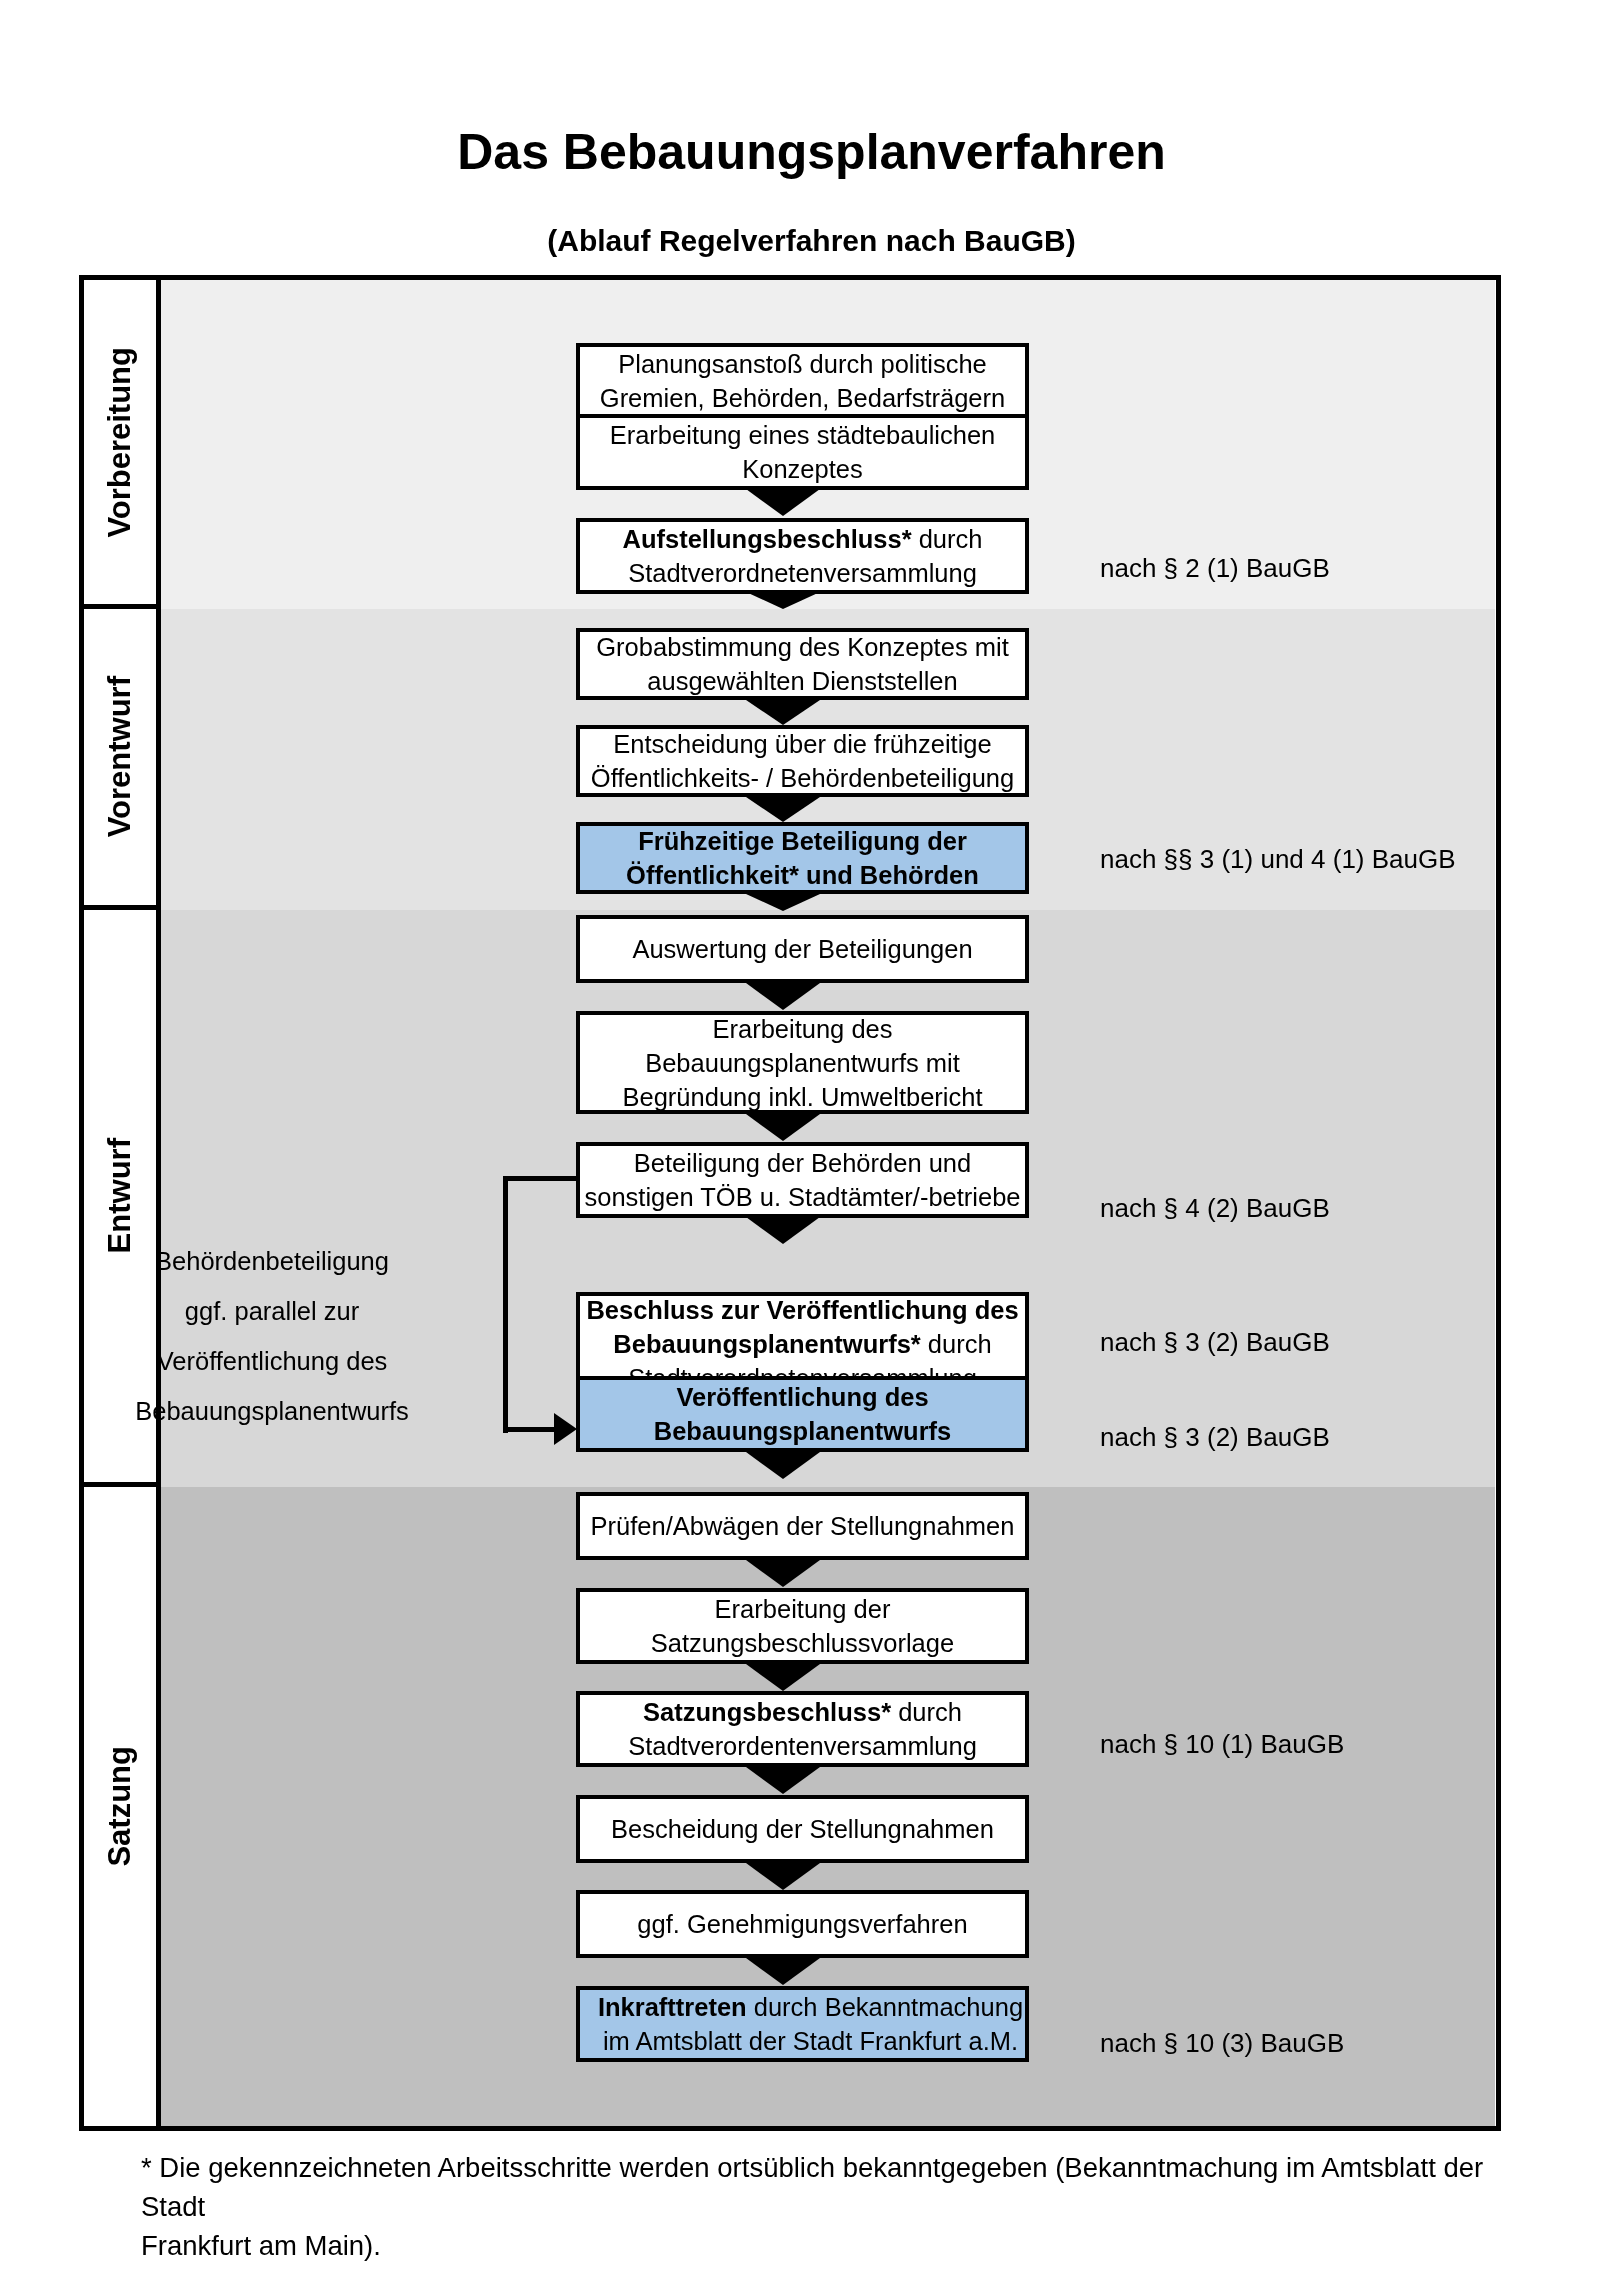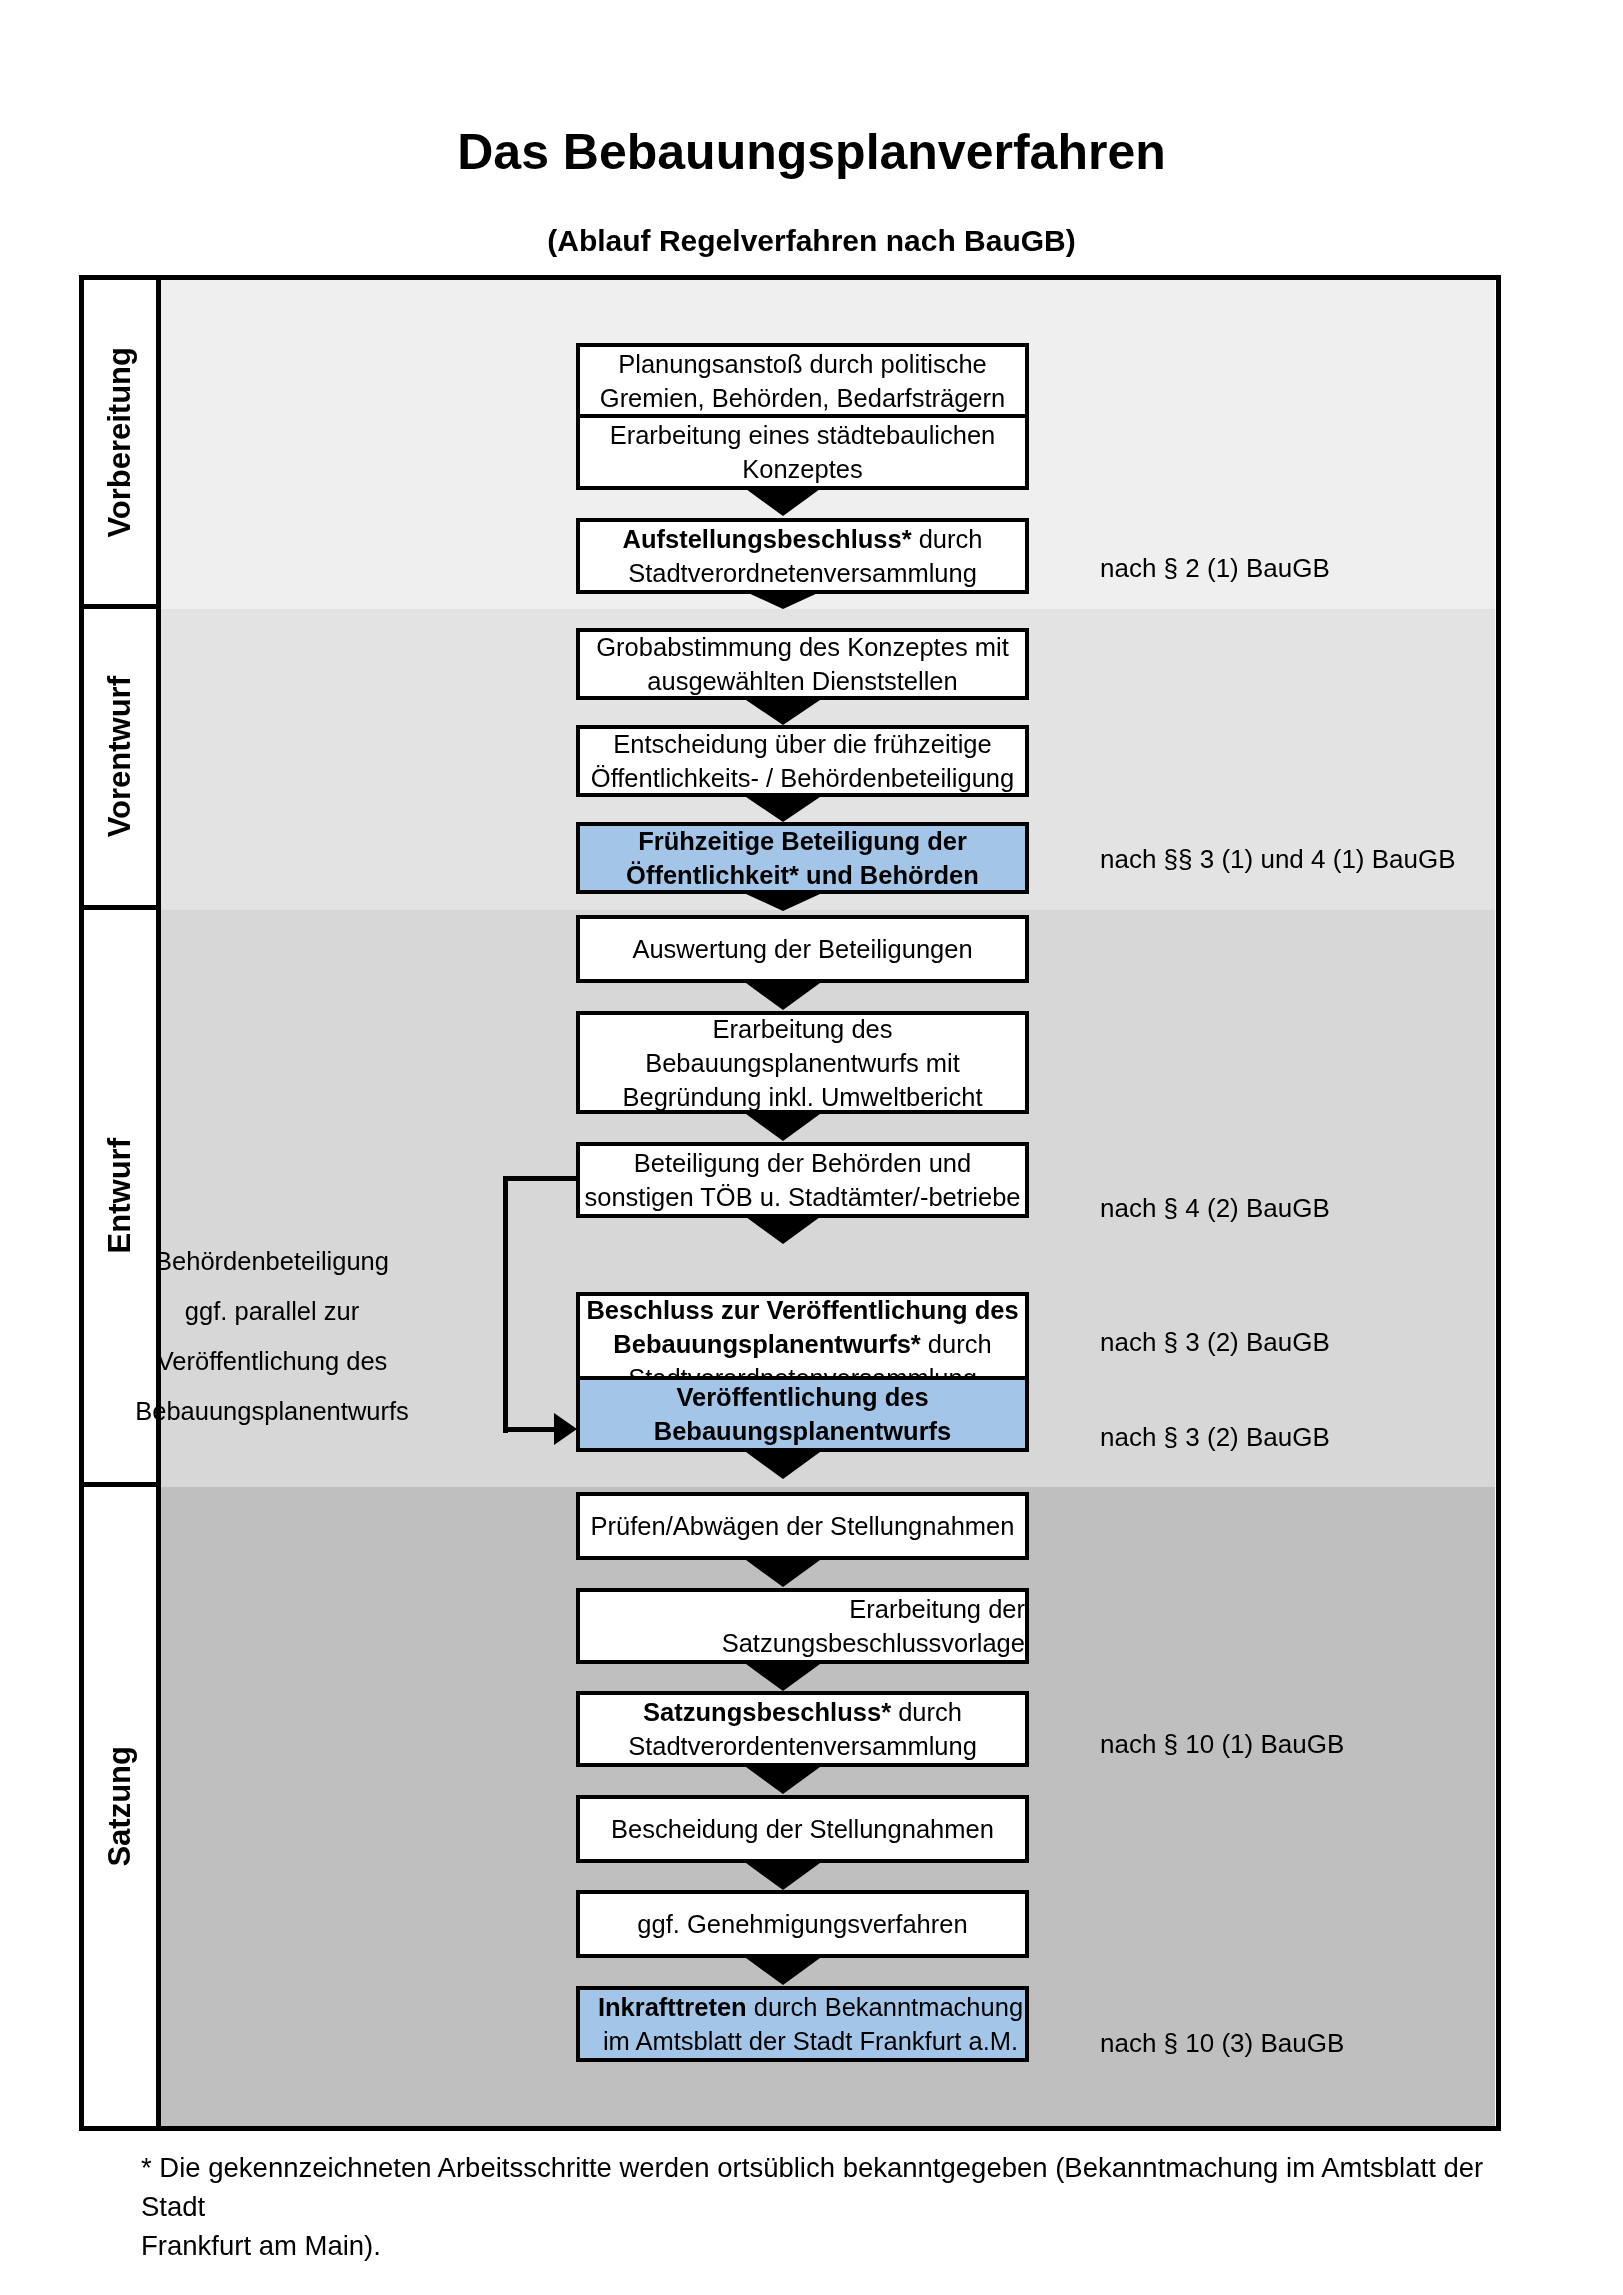--- a/index.html
+++ b/index.html
@@ -149,21 +149,21 @@
   <div class="conn" style="left:503px;top:1176px;width:73px;height:5.2px;"></div>
   <div class="conn" style="left:503px;top:1176px;width:5.2px;height:257px;"></div>
   <div class="conn" style="left:503px;top:1427px;width:51px;height:5.2px;"></div>
   <div class="connarrow"></div>
 
   <div class="pbox" style="top:1492px;height:68px;">
     <div>Prüfen/Abwägen der Stellungnahmen</div>
   </div>
   <div class="arrow" style="top:1560px;"></div>
 
-  <div class="pbox" style="top:1588px;height:76px;text-align:right;">
+  <div class="pbox" style="top:1588px;height:76px;">
     <div>Erarbeitung der</div>
     <div>Satzungsbeschlussvorlage</div>
   </div>
   <div class="arrow" style="top:1664px;"></div>
 
   <div class="pbox" style="top:1691px;height:76px;">
     <div><b>Satzungsbeschluss*</b><span> durch</span></div>
     <div>Stadtverordentenversammlung</div>
   </div>
   <div class="arrow" style="top:1767px;"></div>

